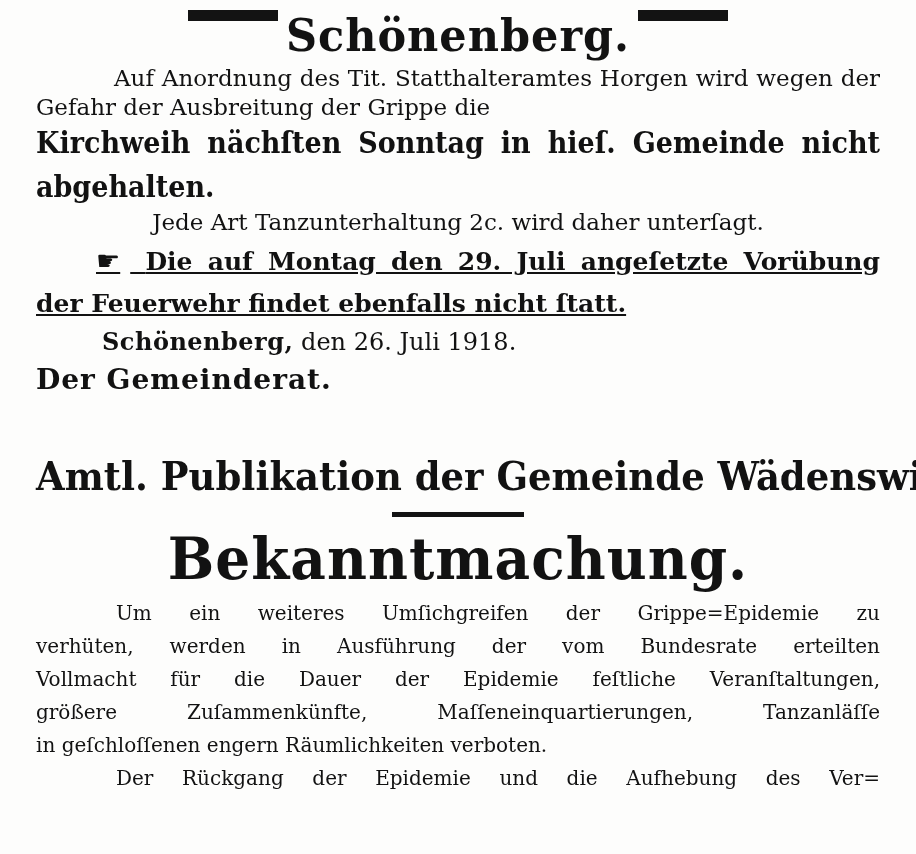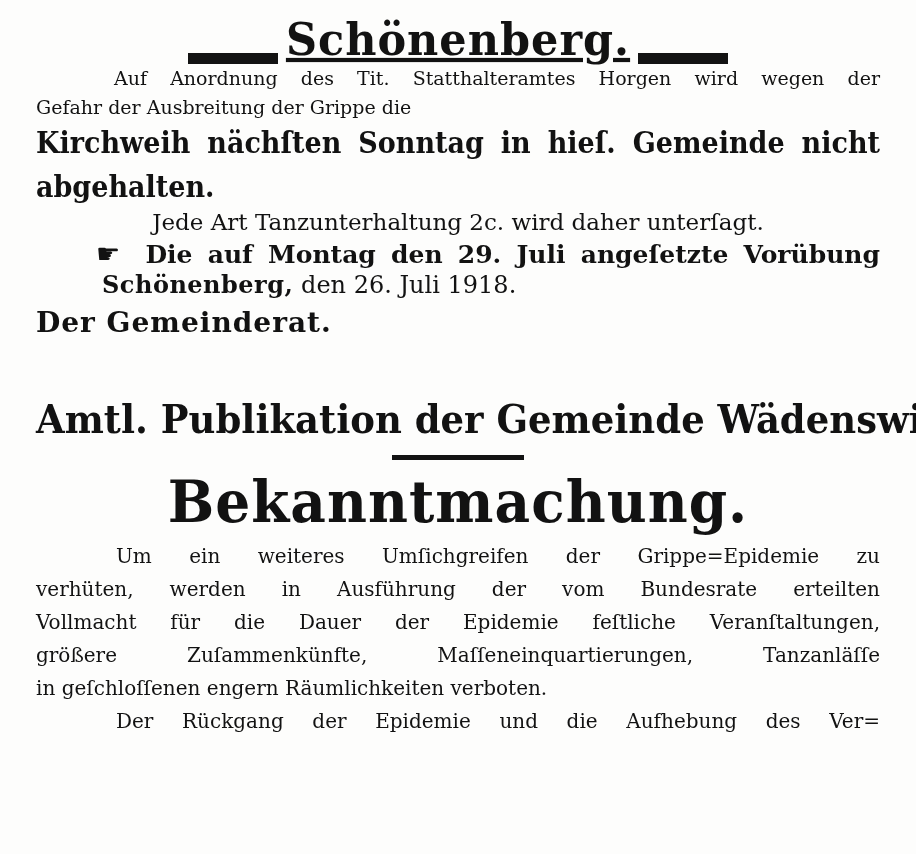--- a/index.html
+++ b/index.html
@@ -15,41 +15,40 @@
     padding: 10px 36px 0 36px;
     background: #fdfdfc;
     color: #121212;
     font-family: "DejaVu Serif", "Liberation Serif", serif;
     overflow: hidden;
   }
 
   
   .masthead {
     display: flex;
-    align-items: flex-end;
+    align-items: flex-start;
     justify-content: center;
     gap: 8px;
     height: 54px;
-    text-decoration: underline;
   }
   .masthead-bar {
     width: 90px;
     height: 11px;
     background: #131313;
   }
   .masthead-title {
     font-size: 43px;
     font-weight: bold;
     letter-spacing: 1px;
     white-space: nowrap;
     transform: scaleY(1.05);
   }
 
   .intro-line {
-    font-size: 19px;
+    font-size: 23px;
     line-height: 29px;
     text-align: justify;
     text-align-last: justify;
   }
   .intro-line.first {
     text-indent: 78px;
   }
   .intro-line.last {
     text-align: right;
     text-align-last: left;
@@ -68,23 +67,24 @@
 
   .tanz-line {
     font-size: 23px;
     line-height: 35px;
     text-align: center;
   }
 
   .manicule-line {
     font-size: 25px;
     font-weight: bold;
-    line-height: 27px;
-    text-align: justify;
-    text-align-last: justify;
+    line-height: 42px;
+    text-align: justify;
+    text-align-last: justify;
+    text-decoration: underline;
   }
   .manicule-line.first {
     text-indent: 60px;
   }
   .manicule-line.last {
     text-align: left;
     text-align-last: left;
   }
   .manicule {
     font-family: "DejaVu Sans", sans-serif;
@@ -172,20 +172,21 @@
     <div class="intro-line last">Gefahr der Ausbreitung der Grippe die</div>
 
     <div class="big-headline">Kirchweih nächſten Sonntag in hieſ. Gemeinde nicht abgehalten.</div>
 
     <div class="tanz-line">Jede Art Tanzunterhaltung 2c. wird daher unterſagt.</div>
 
     <div class="manicule-line first">
       <span class="manicule">☛</span>
       <span>Die auf Montag den 29. Juli angeſetzte Vorübung</span>
     </div>
+    <div class="manicule-line last">der Feuerwehr findet ebenfalls nicht ſtatt.</div>
 
     <div class="dateline">
       <span class="place">Schönenberg,</span>
       <span class="rest">den 26. Juli 1918.</span>
     </div>
 
     <div class="signature-1">Der Gemeinderat.</div>
   </div>
 
   <div>

